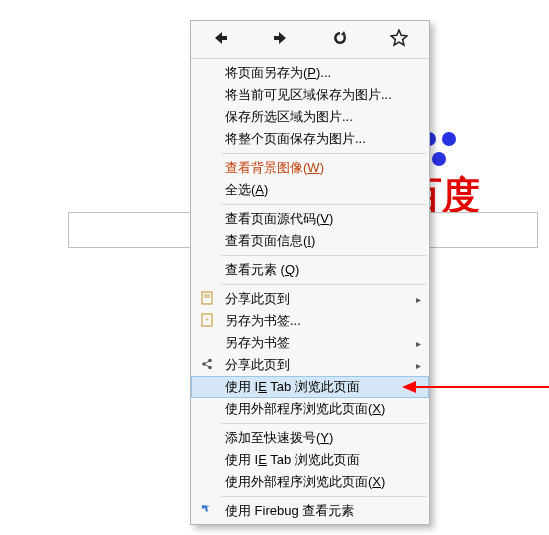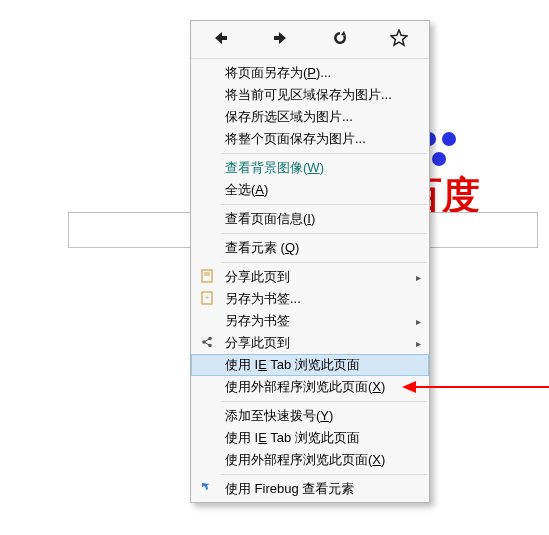--- a/index.html
+++ b/index.html
@@ -80,21 +80,21 @@
     right: 8px;
     font-size: 10px;
     color: #555;
   }
   .item .icon {
     position: absolute;
     left: 8px;
     width: 16px; text-align: center;
     font-size: 12px;
   }
-  .item.disabled { color: #0f766e; }
+  .item.disabled { color: #c2410c; }
   .item.hover { background: #d5e7f6; border: 1px solid #9ac6e8; height: 22px; padding-left: 33px; padding-right: 7px; }
   .sep {
     height: 1px;
     background: #d9d9d9;
     margin: 3px 2px 3px 30px;
   }
   u { text-decoration: underline; }
   .arrow {
     position: absolute;
     left: 402px; top: 378px;
@@ -152,20 +152,23 @@
       </div>
       <div class="sep"></div>
       <div class="item disabled">
         <span>查看背景图像(<u>W</u>)</span>
       </div>
       <div class="item">
         <span>全选(<u>A</u>)</span>
       </div>
       <div class="sep"></div>
       <div class="item">
+        <span>查看页面源代码(<u>V</u>)</span>
+      </div>
+      <div class="item">
         <span>查看页面信息(<u>I</u>)</span>
       </div>
       <div class="sep"></div>
       <div class="item">
         <span>查看元素 (<u>Q</u>)</span>
       </div>
       <div class="sep"></div>
       <div class="item has-sub">
         <span class="icon"><svg width="14" height="14" viewBox="0 0 14 14">
             <rect x="2" y="1" width="10" height="12" fill="none" stroke="#cfa048" stroke-width="1.2"></rect>

